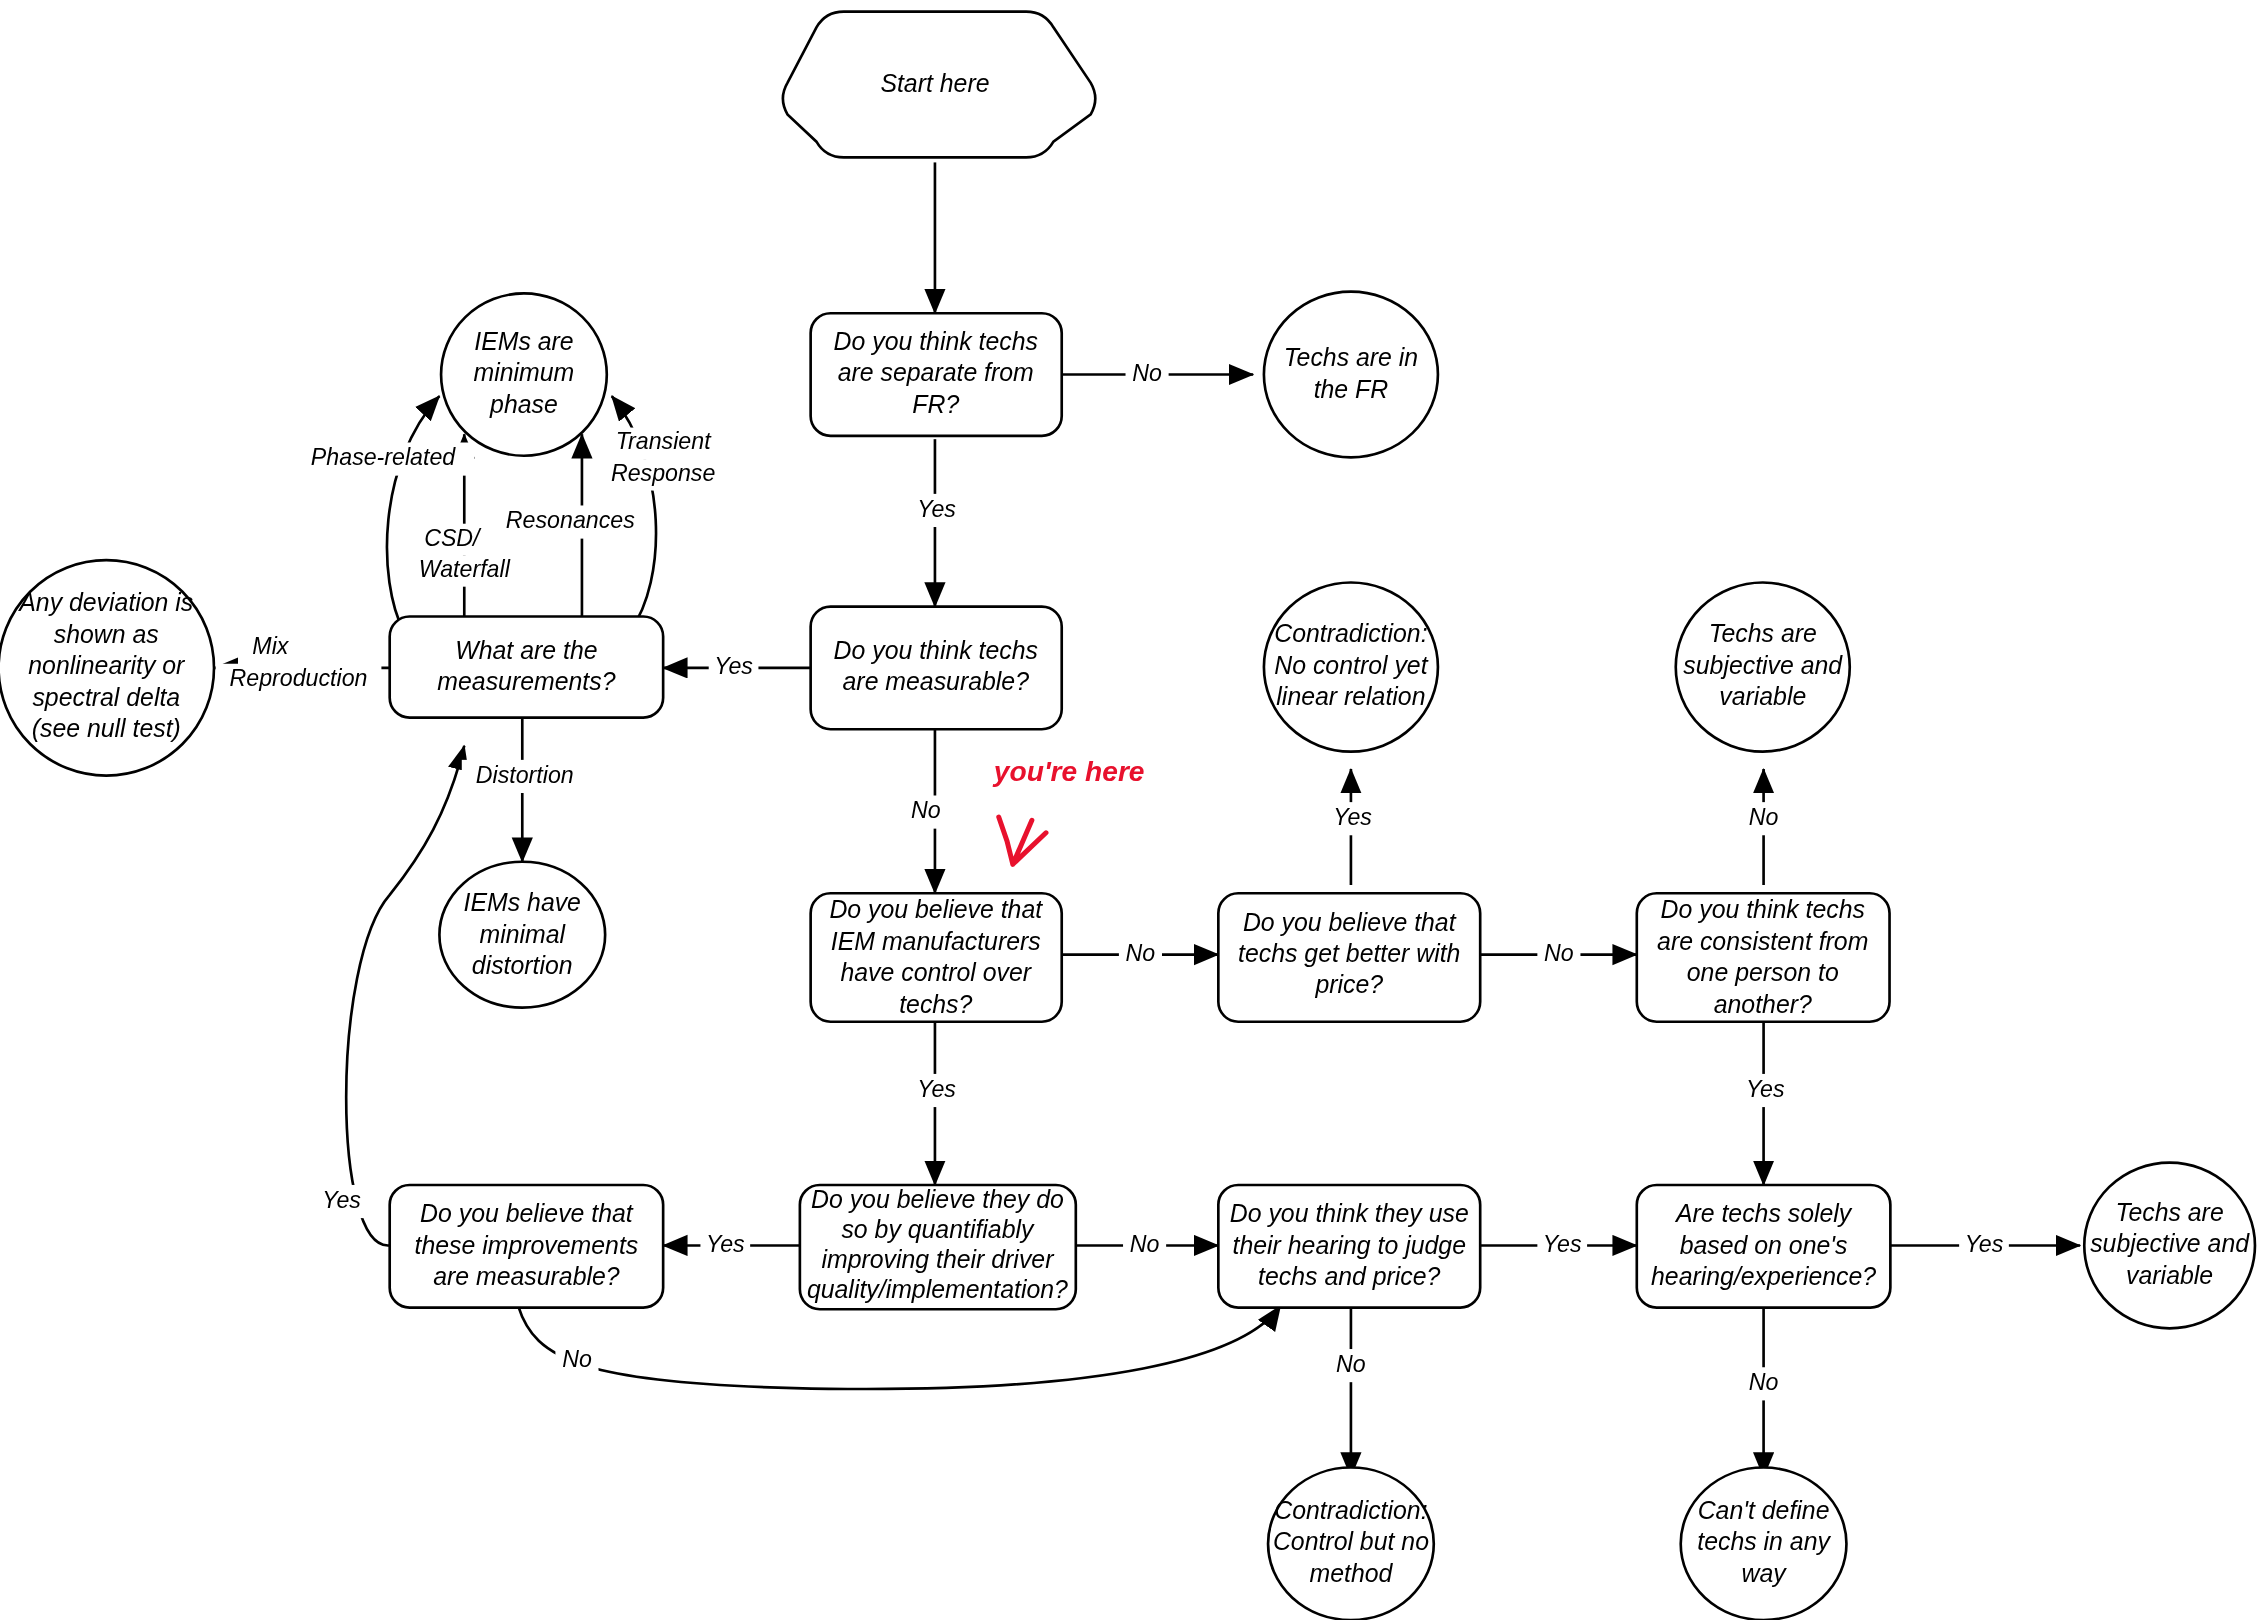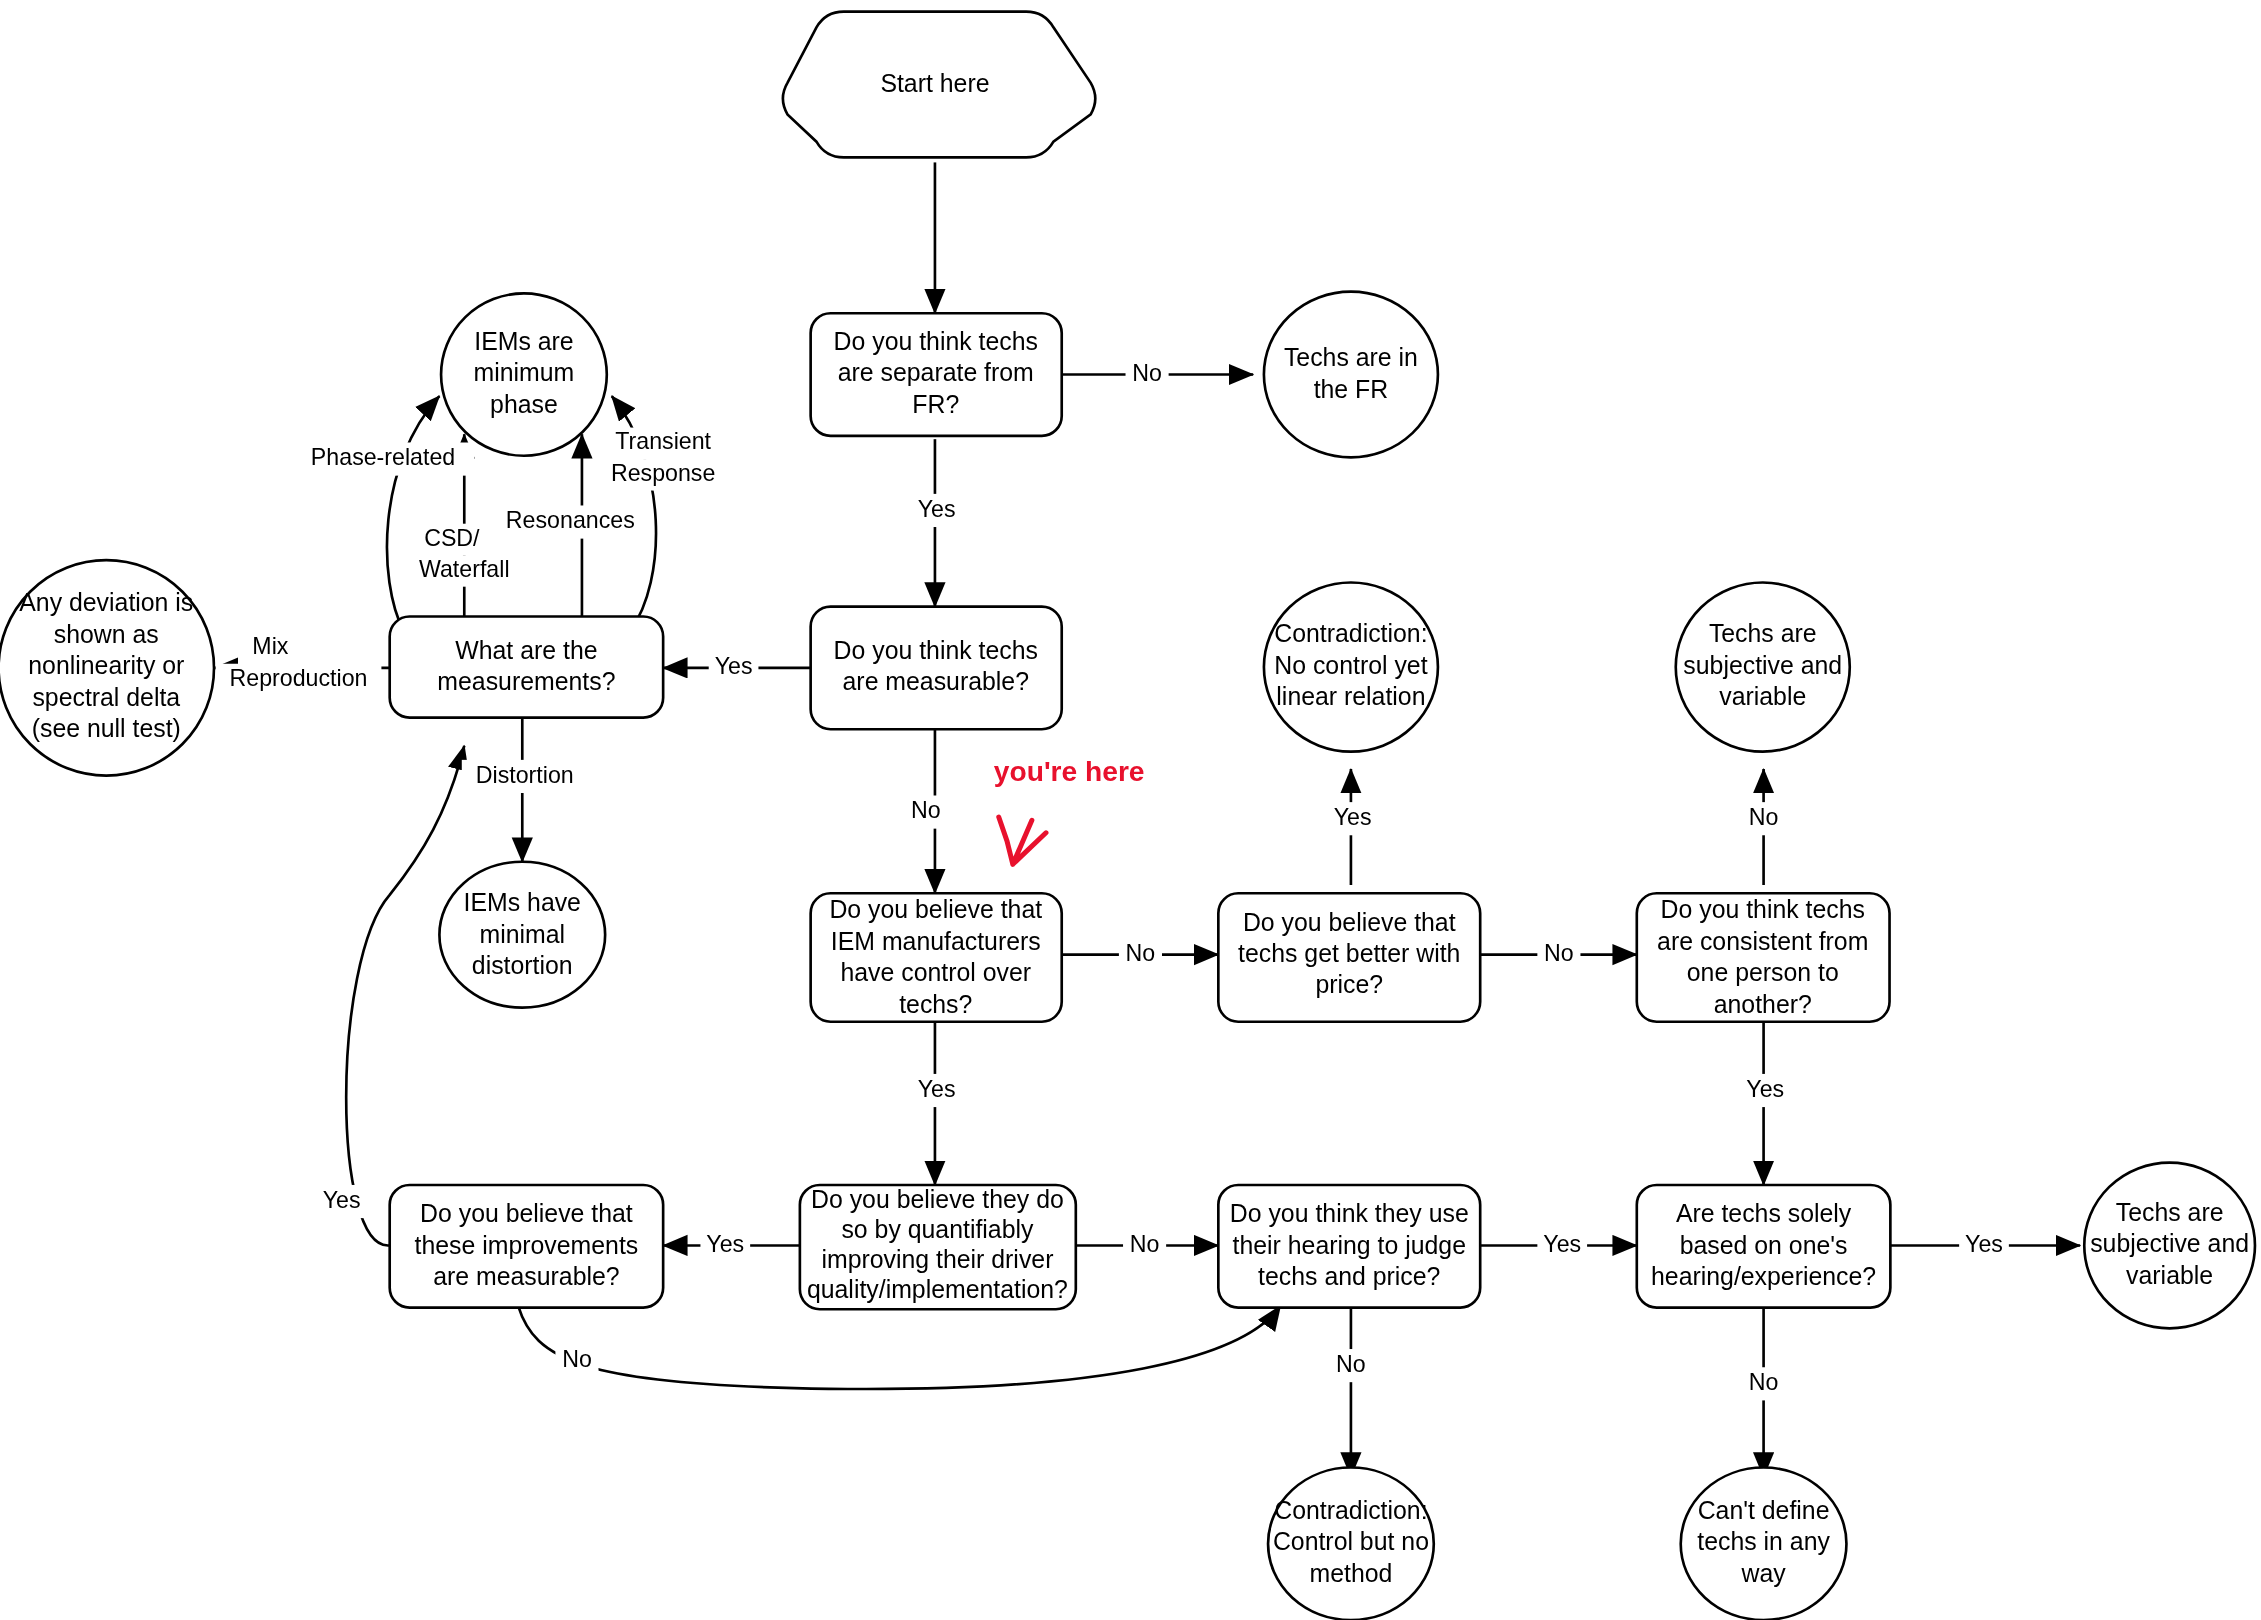--- a/index.html
+++ b/index.html
@@ -6,20 +6,21 @@
     margin: 0;
     padding: 0;
     background: #ffffff;
   }
   #diagram-root {
     position: relative;
     width: 2261px;
     height: 1620px;
     background: #ffffff;
     font-family: "Liberation Sans", sans-serif;
+    font-style: italic;
   }
   svg.flow {
     display: block;
     width: 2261px;
     height: 1620px;
   }
   .node-shape {
     fill: #ffffff;
     stroke: #000000;
     stroke-width: 3.2;

